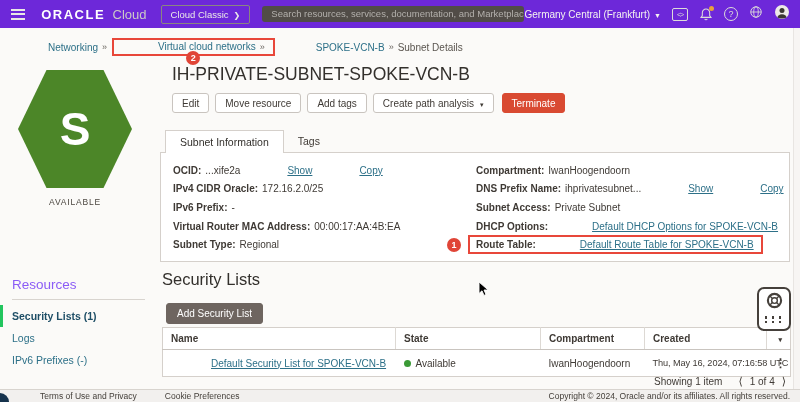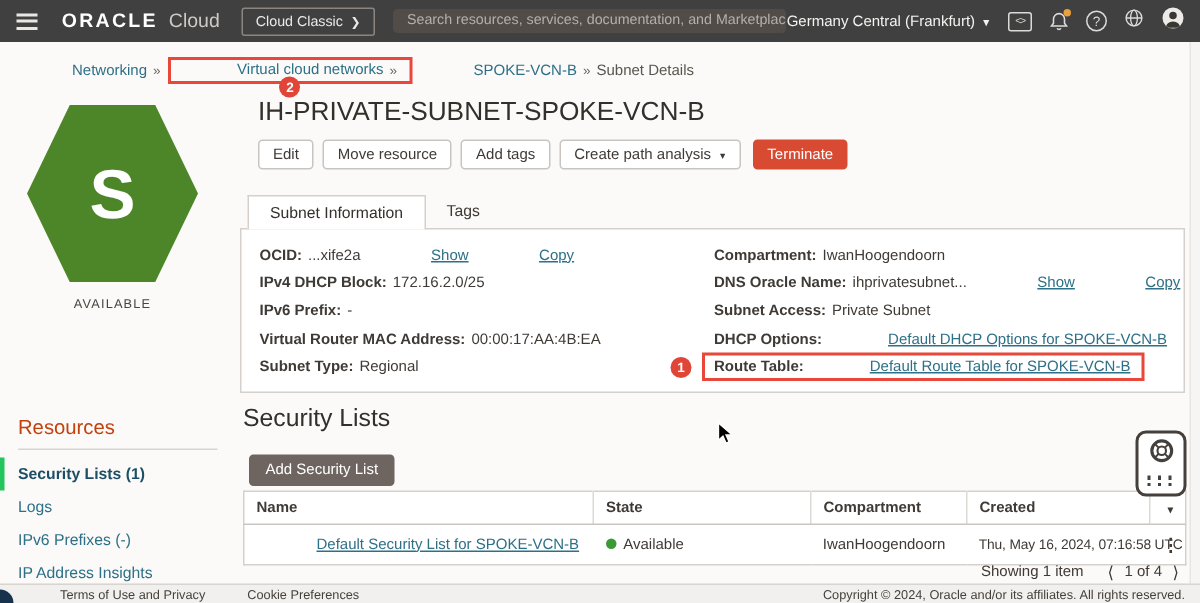--- a/index.html
+++ b/index.html
@@ -1,21 +1,21 @@
 <!DOCTYPE html>
 <html><head>
 <meta charset="utf-8">
 <style>
   * { margin:0; padding:0; box-sizing:border-box; }
   html,body { width:800px; height:402px; }
   body { position:relative; font-family:"Liberation Sans",sans-serif; background:#fbfaf8; color:#3f3a35; overflow:hidden; }
   a { cursor:pointer;padding-left:40px; }
 
   
-  .topbar { position:absolute; top:0; left:0; width:800px; height:28px; background:#404040; display:flex; align-items:center; z-index:10; }
+  .topbar { position:absolute; top:0; left:0; width:800px; height:28px; background:#6d28d9; display:flex; align-items:center; z-index:10; }
   .burger { width:15px; height:11px; margin-left:11px; display:flex; flex-direction:column; justify-content:space-between; cursor:pointer; }
   .burger i { display:block; height:2px; background:#e9e7e5; }
   .brand { margin-left:16px; white-space:nowrap; }
   .brand-bold { color:#fff; font-weight:bold; font-size:13px; letter-spacing:1.5px; }
   .brand-light { color:#ccc9c6; font-size:13px; margin-left:3px; }
   .classic-btn { margin-left:14px; background:transparent; border:1px solid #8a8581; color:#eceae8; font-size:9.5px; padding:3px 9px; border-radius:2px; font-family:inherit; white-space:nowrap; }
   .classic-btn .chev { margin-left:5px; font-size:8px; }
   .searchbar { margin-left:12px; width:276px; height:16px; background:#514c47; border-radius:3px; color:#b3b0ac; font-size:9.5px; line-height:16px; padding-left:9px; overflow:hidden; white-space:nowrap; }
   .tb-right { margin-left:auto; display:flex; align-items:center; gap:11px; padding-right:10px; }
   .region { color:#f4f2f0; font-size:10px; white-space:nowrap; }
@@ -31,21 +31,21 @@
   .bc-sep { color:#6b6661; margin:0 4px; font-size:9px; }
   .bc-current { color:#5a554f; }
   .bc-box { position:relative; display:inline-flex; align-items:center; border:2px solid #e8473a; padding:1px 4px 2px 4px; margin:0 1px; }
   .badge { width:14px; height:14px; border-radius:50%; background:#e04537; color:#fff; font-size:9px; font-weight:bold; display:flex; align-items:center; justify-content:center; }
   .badge-2 { position:absolute; left:50%; bottom:-11px; transform:translateX(-50%); z-index:6; }
 
   
   .hexagon { position:absolute; left:18px; top:70px; width:114px; height:118px; background:#4c8628; clip-path:polygon(25% 0%,75% 0%,100% 50%,75% 100%,25% 100%,0% 50%); display:flex; align-items:center; justify-content:center; }
   .hex-letter { color:#fff; font-size:46px; font-weight:bold; }
   .avail { position:absolute; left:0; top:197px; width:150px; text-align:center; font-size:8.5px; letter-spacing:.8px; color:#4a453f; }
-  .res-title { position:absolute; left:12px; top:277px; font-size:13.5px; color:#c2410c; }
+  .res-title { position:absolute; left:12px; top:277px; font-size:13.5px; color:#8b5cf6; }
   .res-divider { position:absolute; left:12px; top:299px; width:133px; height:1px; background:#d8d4cf; }
   .res-items { position:absolute; left:0; top:305px; width:152px; }
   .res-item { font-size:10.5px; color:#2d7088; padding:5px 0 5px 12px; cursor:pointer; white-space:nowrap; }
   .res-item.active { color:#1e4e66; font-weight:bold; border-left:3px solid #22c55e; padding-left:9px; }
 
   
   .page-title { position:absolute; left:172px; top:64px; font-size:17.5px; font-weight:400; color:#33302c; }
   .actions { position:absolute; left:172px; top:93px; display:flex; align-items:center; }
   .actions-dyn { display:flex; gap:6px; margin-right:8px; }
   .btn { background:#fff; border:1px solid #c9c4bf; border-radius:3px; font-size:10px; color:#3f3a35; padding:0 9px; height:20px; font-family:inherit; white-space:nowrap; }
@@ -163,21 +163,20 @@
 <div class="hexagon">
   <span class="hex-letter">S</span>
 </div>
 <div class="avail">AVAILABLE</div>
 <div class="res-title">Resources</div>
 <div class="res-divider"></div>
 <div class="res-items" id="sidebar-items">
     <div class="res-item active">Security Lists (1)</div>
     <div class="res-item">Logs</div>
     <div class="res-item">IPv6 Prefixes (-)</div>
-    <div class="res-item">IP Address Insights</div>
   </div>
 
 <h1 class="page-title">IH-PRIVATE-SUBNET-SPOKE-VCN-B</h1>
 <div class="actions">
   <span class="actions-dyn" id="actions-dynamic">
       <button class="btn">Edit</button>
       <button class="btn">Move resource</button>
       <button class="btn">Add tags</button>
       <button class="btn">Create path analysis<span class="caret">▾</span></button>
     </span>
@@ -190,21 +189,21 @@
   </div>
 <div class="panel">
   <div class="panel-col col-left" id="fields-left">
       <div class="field">
         <span class="flabel">OCID:</span>
         <span class="fval">...xife2a</span>
         <a class="inline-link">Show</a>
         <a class="inline-link">Copy</a>
       </div>
       <div class="field">
-        <span class="flabel">IPv4 DHCP Block:</span>
+        <span class="flabel">IPv4 CIDR Oracle:</span>
         <span class="fval">172.16.2.0/25</span>
       </div>
       <div class="field">
         <span class="flabel">IPv6 Prefix:</span>
         <span class="fval">-</span>
       </div>
       <div class="field">
         <span class="flabel">Virtual Router MAC Address:</span>
         <span class="fval">00:00:17:AA:4B:EA</span>
       </div>
@@ -212,21 +211,21 @@
         <span class="flabel">Subnet Type:</span>
         <span class="fval">Regional</span>
       </div>
     </div>
   <div class="panel-col col-right" id="fields-right">
       <div class="field">
         <span class="flabel">Compartment:</span>
         <span class="fval">IwanHoogendoorn</span>
       </div>
       <div class="field">
-        <span class="flabel">DNS Oracle Name:</span>
+        <span class="flabel">DNS Prefix Name:</span>
         <span class="fval">ihprivatesubnet...</span>
         <a class="inline-link">Show</a>
         <a class="inline-link">Copy</a>
       </div>
       <div class="field">
         <span class="flabel">Subnet Access:</span>
         <span class="fval">Private Subnet</span>
       </div>
       <div class="field">
         <span class="flabel">DHCP Options:</span>

